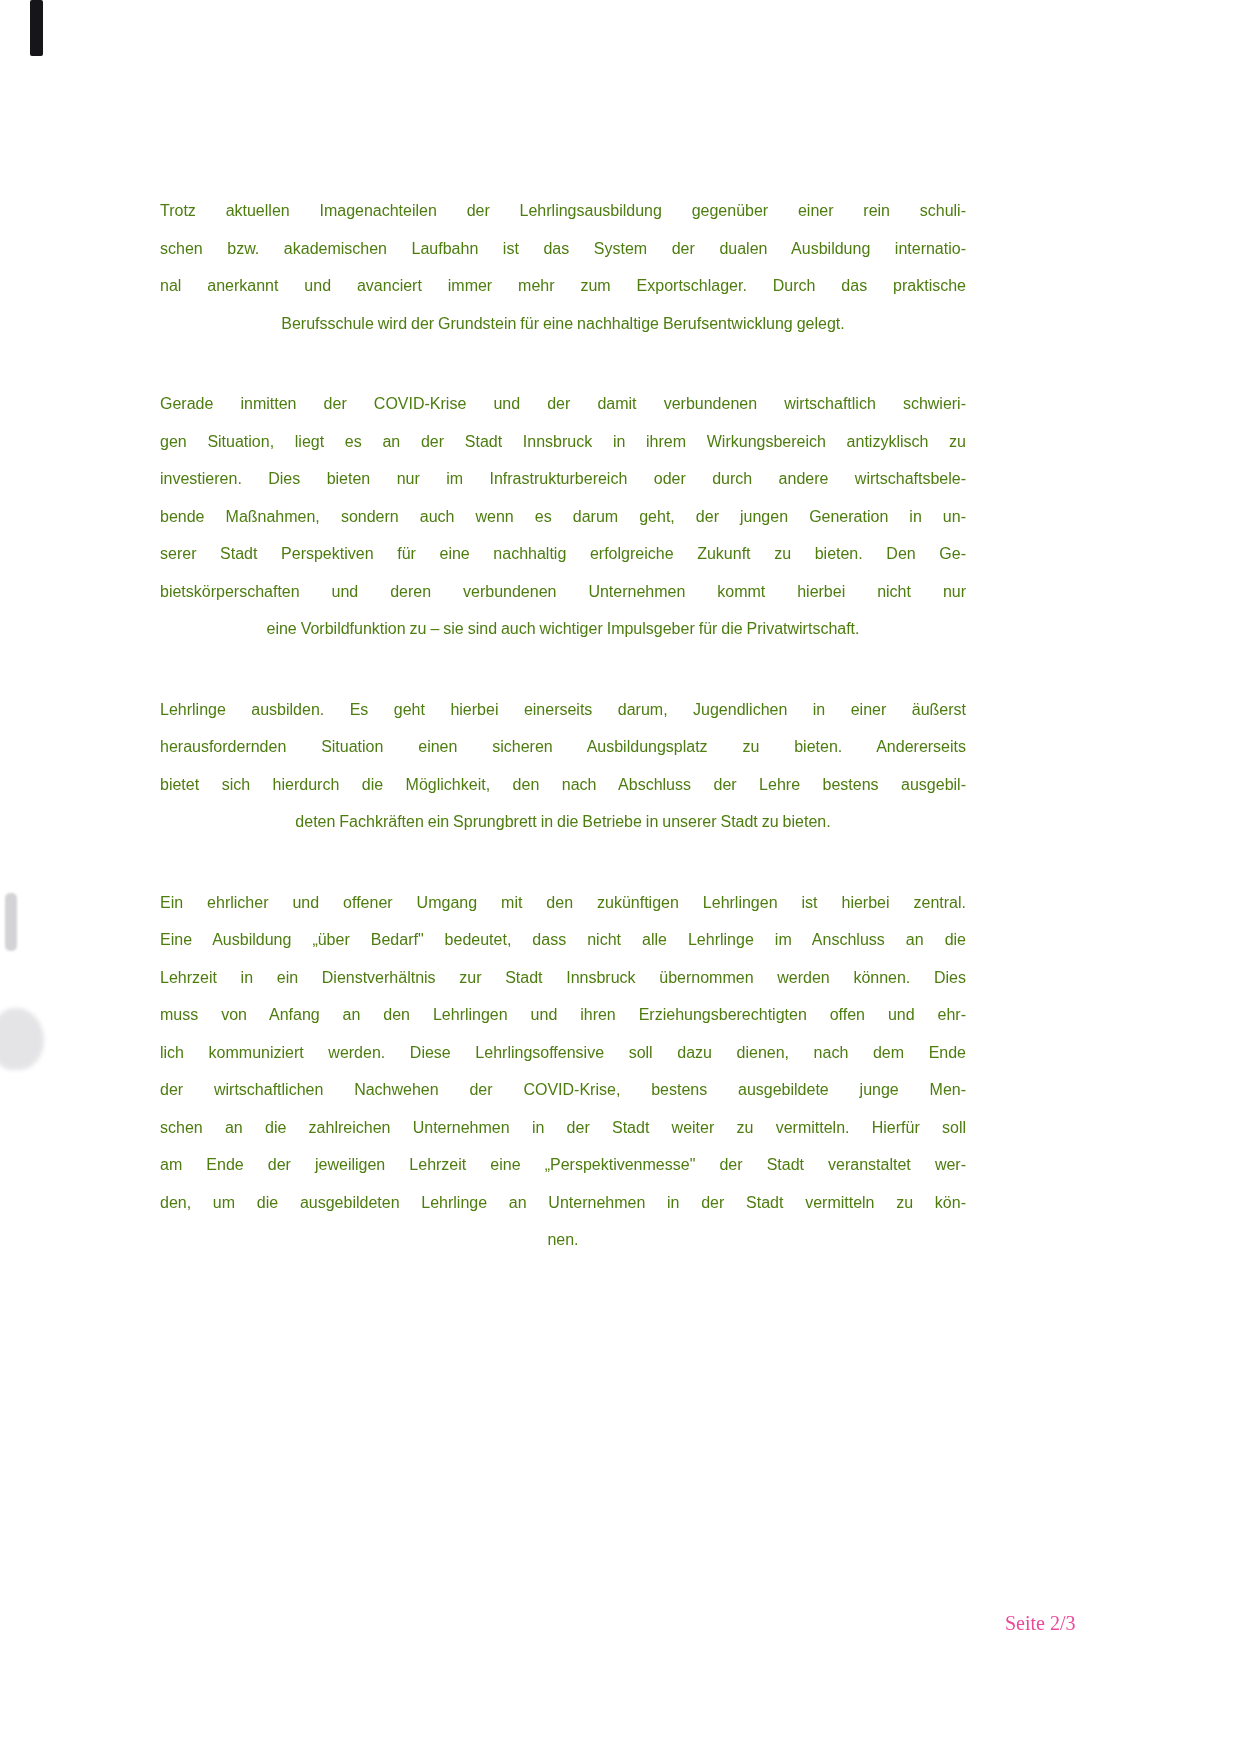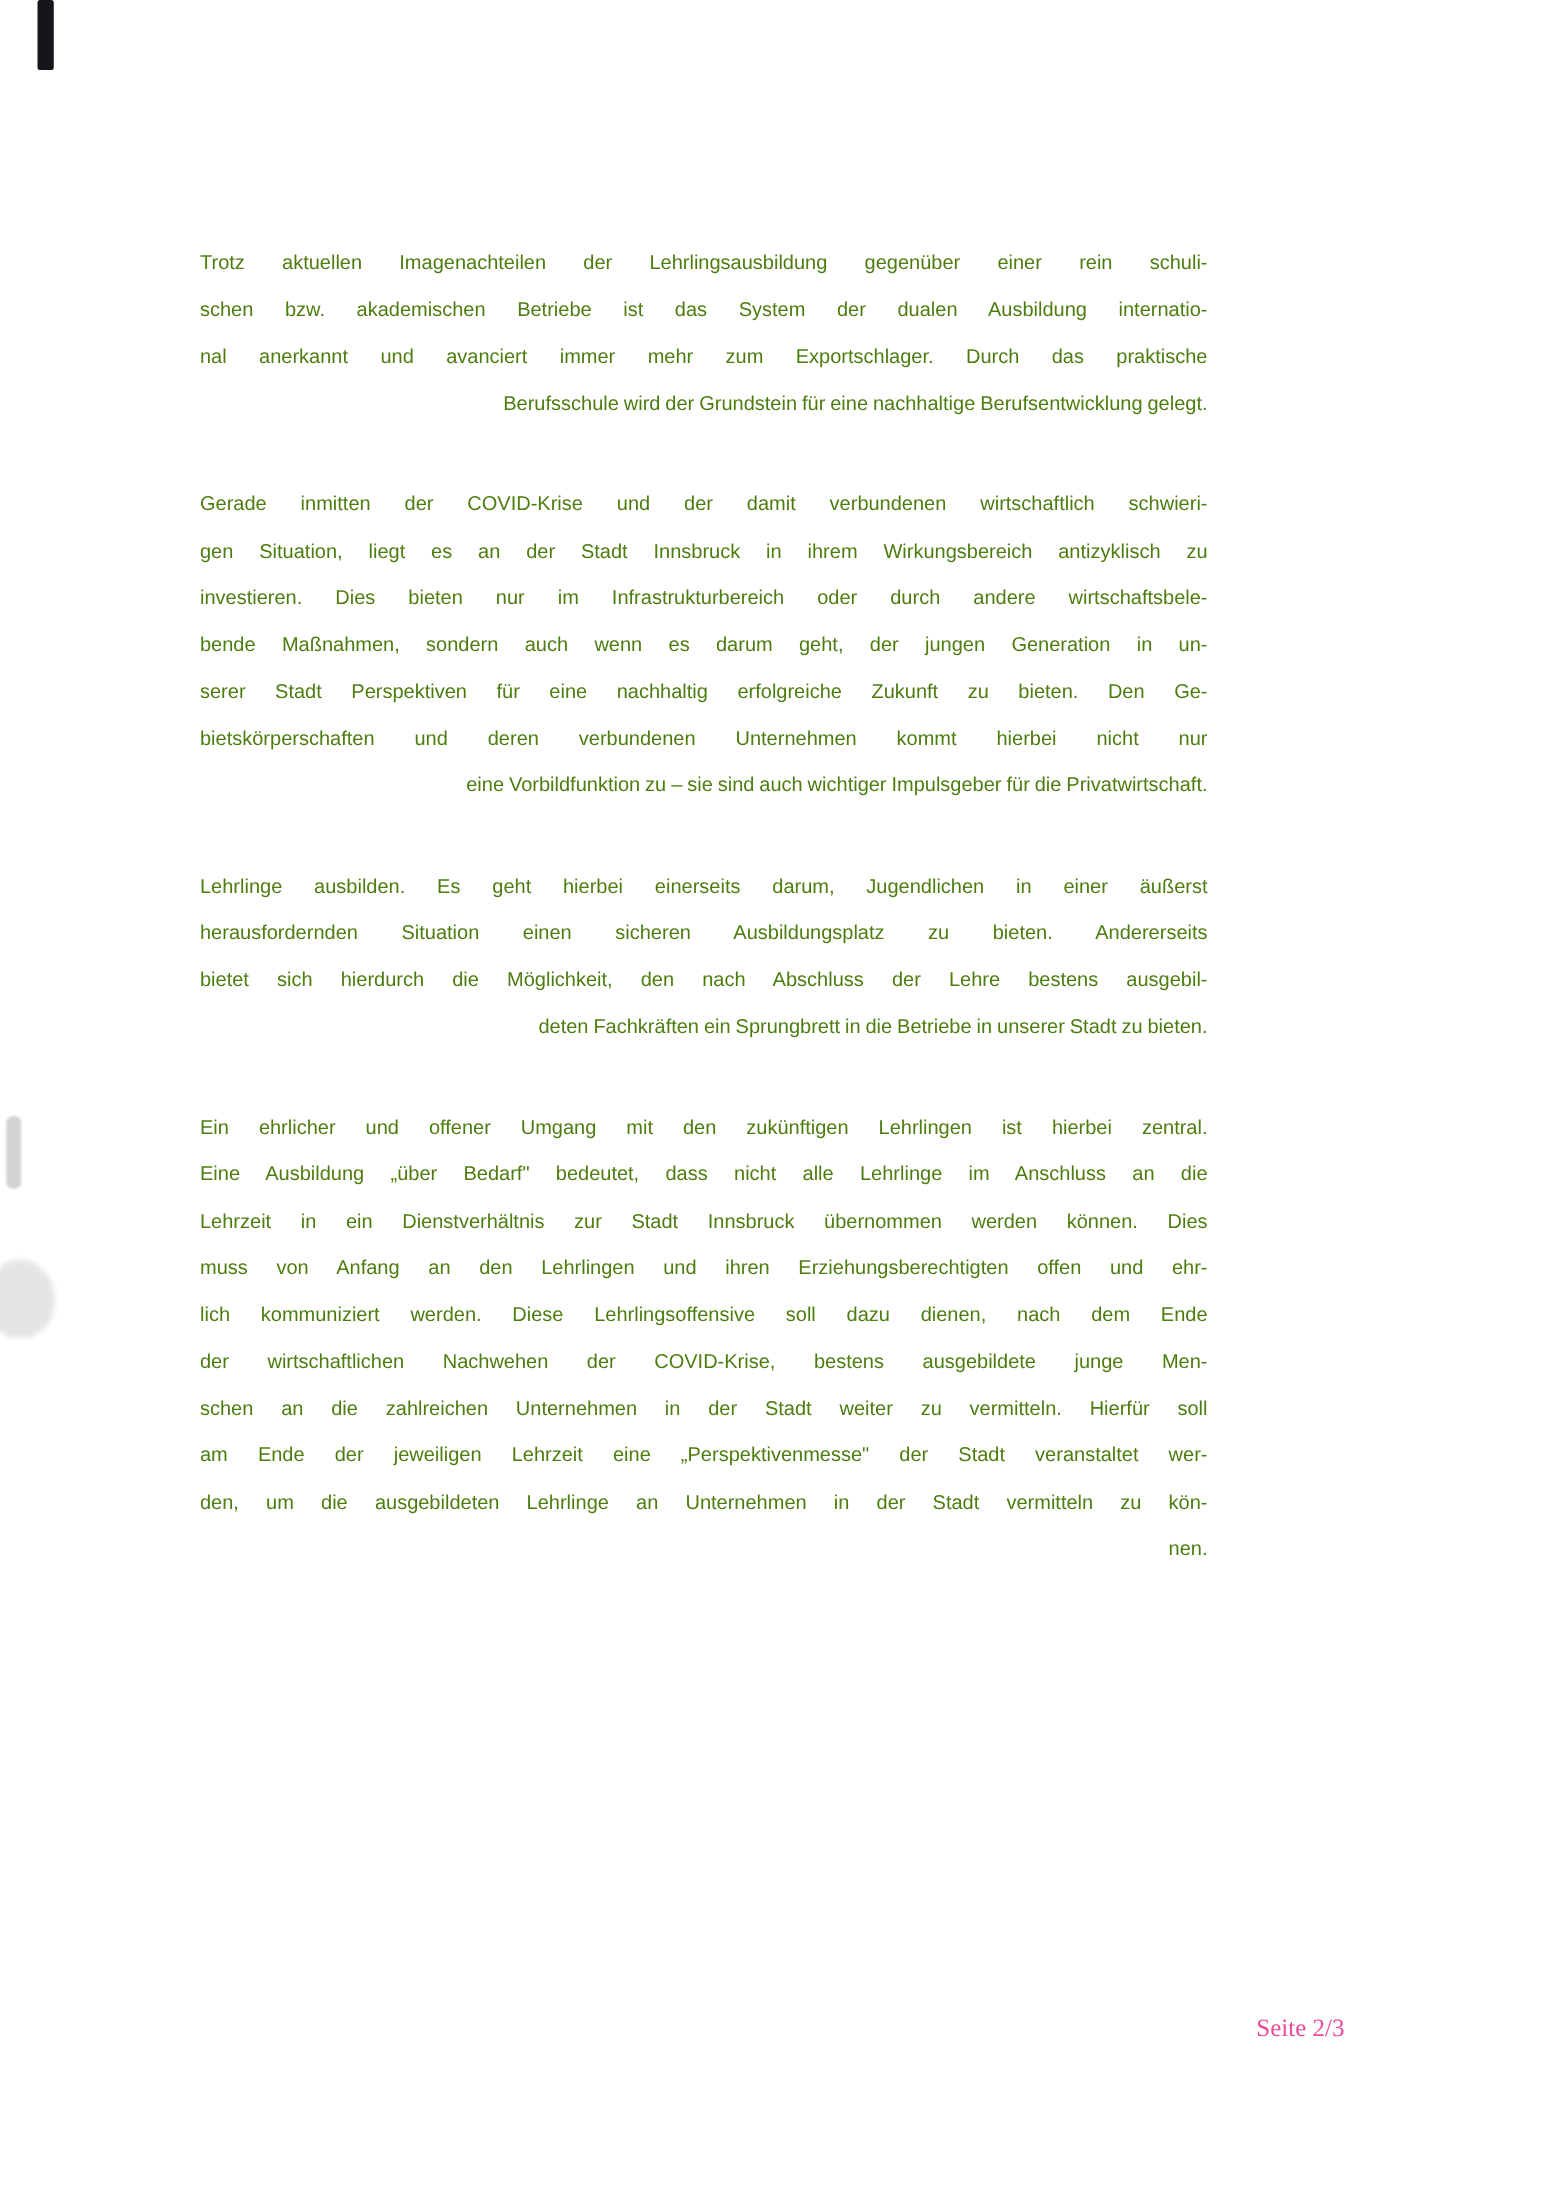--- a/index.html
+++ b/index.html
@@ -22,21 +22,21 @@
     width: 806px;
     color: #4d7c0f;
     font-size: 16px;
     line-height: 37.5px;
     word-spacing: -0.5px;
   }
   .para {
     margin: 0 0 43px 0;
   }
   .line {
-    text-align: right;
+    text-align: center;
   }
   .line.full {
     text-align: justify;
     text-align-last: justify;
   }
   .footer {
     position: absolute;
     left: 1005px;
     top: 1612px;
     font-family: "Liberation Serif", serif;
@@ -81,21 +81,21 @@
 
 <div class="page">
 
   <div class="artifact corner-mark"></div>
   <div class="artifact edge-streak"></div>
   <div class="artifact edge-smudge"></div>
 
   <div class="text-block" id="text-block">
       <div class="para">
         <div class="line full">Trotz aktuellen Imagenachteilen der Lehrlingsausbildung gegenüber einer rein schuli-</div>
-        <div class="line full">schen bzw. akademischen Betriebe ist das System der dualen Ausbildung internatio-</div>
+        <div class="line full">schen bzw. akademischen Laufbahn ist das System der dualen Ausbildung internatio-</div>
         <div class="line full">nal anerkannt und avanciert immer mehr zum Exportschlager. Durch das praktische</div>
         <div class="line">Berufsschule wird der Grundstein für eine nachhaltige Berufsentwicklung gelegt.</div>
       </div>
       <div class="para">
         <div class="line full">Gerade inmitten der COVID-Krise und der damit verbundenen wirtschaftlich schwieri-</div>
         <div class="line full">gen Situation, liegt es an der Stadt Innsbruck in ihrem Wirkungsbereich antizyklisch zu</div>
         <div class="line full">investieren. Dies bieten nur im Infrastrukturbereich oder durch andere wirtschaftsbele-</div>
         <div class="line full">bende Maßnahmen, sondern auch wenn es darum geht, der jungen Generation in un-</div>
         <div class="line full">serer Stadt Perspektiven für eine nachhaltig erfolgreiche Zukunft zu bieten. Den Ge-</div>
         <div class="line full">bietskörperschaften und deren verbundenen Unternehmen kommt hierbei nicht nur</div>

